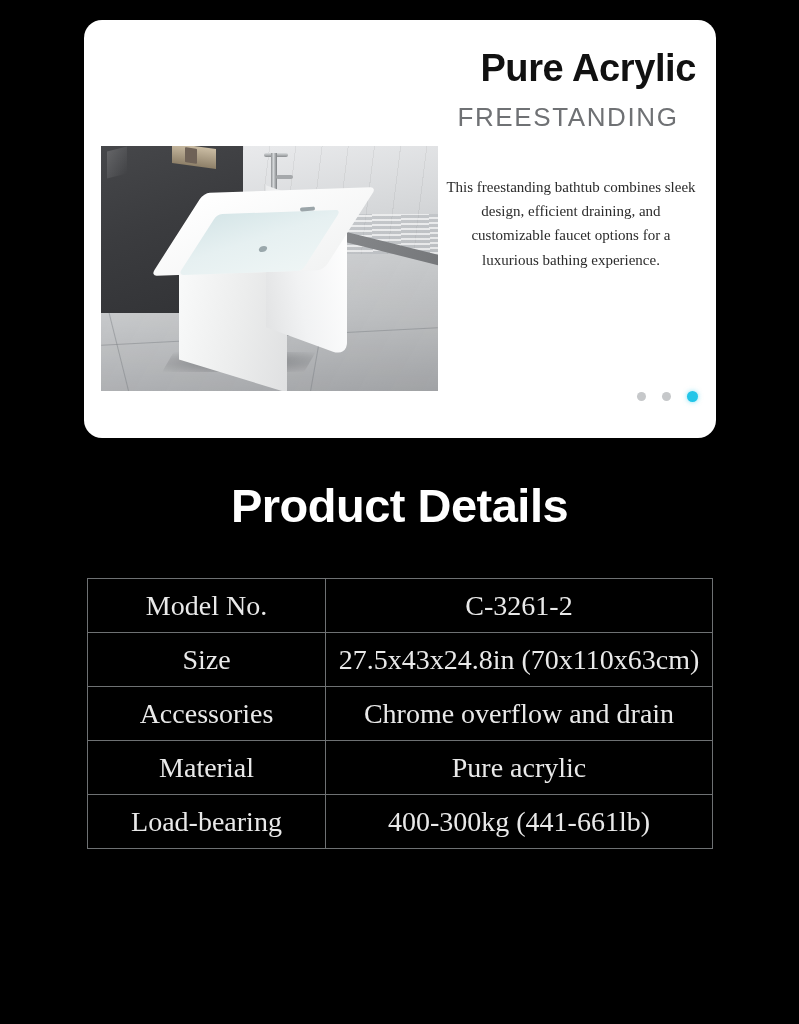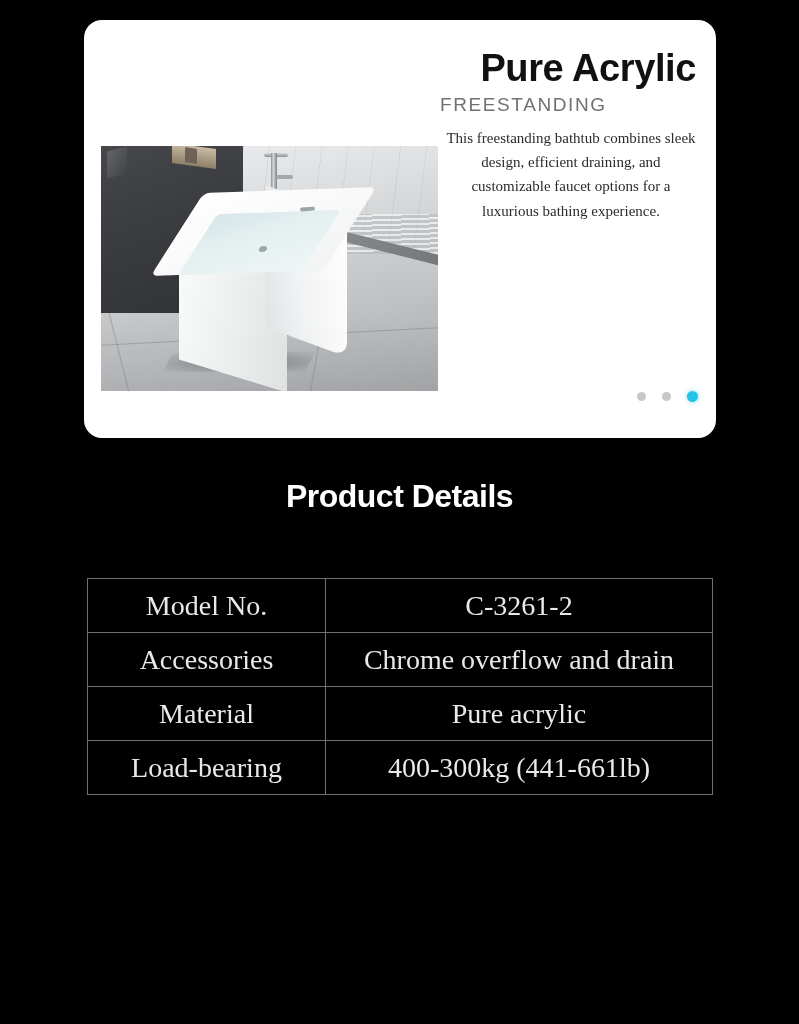--- a/index.html
+++ b/index.html
@@ -178,32 +178,32 @@
     font-size: 38px;
     font-weight: 700;
     color: #111111;
     letter-spacing: -0.4px;
     line-height: 1.1;
     text-align: right;
     padding-right: 6px;
   }
 
   .hero-subtitle {
-    margin-top: 4px;
-    font-size: 19px;
+    margin-top: 12px;
+    font-size: 26px;
     font-weight: 400;
     color: #6f7174;
     letter-spacing: 1.6px;
-    text-align: left;
+    text-align: center;
     padding-right: 6px;
     font-family: "Liberation Sans", sans-serif;
   }
 
   .hero-desc {
-    margin-top: 10px;
+    margin-top: 42px;
     font-family: "Liberation Serif", serif;
     font-size: 15px;
     line-height: 1.62;
     color: #2b2b2b;
     text-align: center;
     padding: 0 6px;
   }
 
   
   .dots {
@@ -225,21 +225,21 @@
     box-shadow: 0 0 5px rgba(34,197,232,0.55);
   }
 
   
   .section-title {
     position: absolute;
     left: 0; right: 0;
     top: 478px;
     text-align: center;
     color: #ffffff;
-    font-size: 32px;
+    font-size: 47px;
     font-weight: 700;
     letter-spacing: -0.5px;
   }
 
   
   .spec-table {
     position: absolute;
     left: 87px;
     top: 578px;
     width: 625px;
@@ -304,20 +304,24 @@
 
 <div class="section-title">Product Details</div>
 
 <table class="spec-table">
   <tbody>
     <tr>
       <td class="k">Model No.</td>
       <td class="v">C-3261-2</td>
     </tr>
     <tr>
+      <td class="k">Size</td>
+      <td class="v">27.5x43x24.8in (70x110x63cm)</td>
+    </tr>
+    <tr>
       <td class="k">Accessories</td>
       <td class="v">Chrome overflow and drain</td>
     </tr>
     <tr>
       <td class="k">Material</td>
       <td class="v">Pure acrylic</td>
     </tr>
     <tr>
       <td class="k">Load-bearing</td>
       <td class="v">400-300kg (441-661lb)</td>

